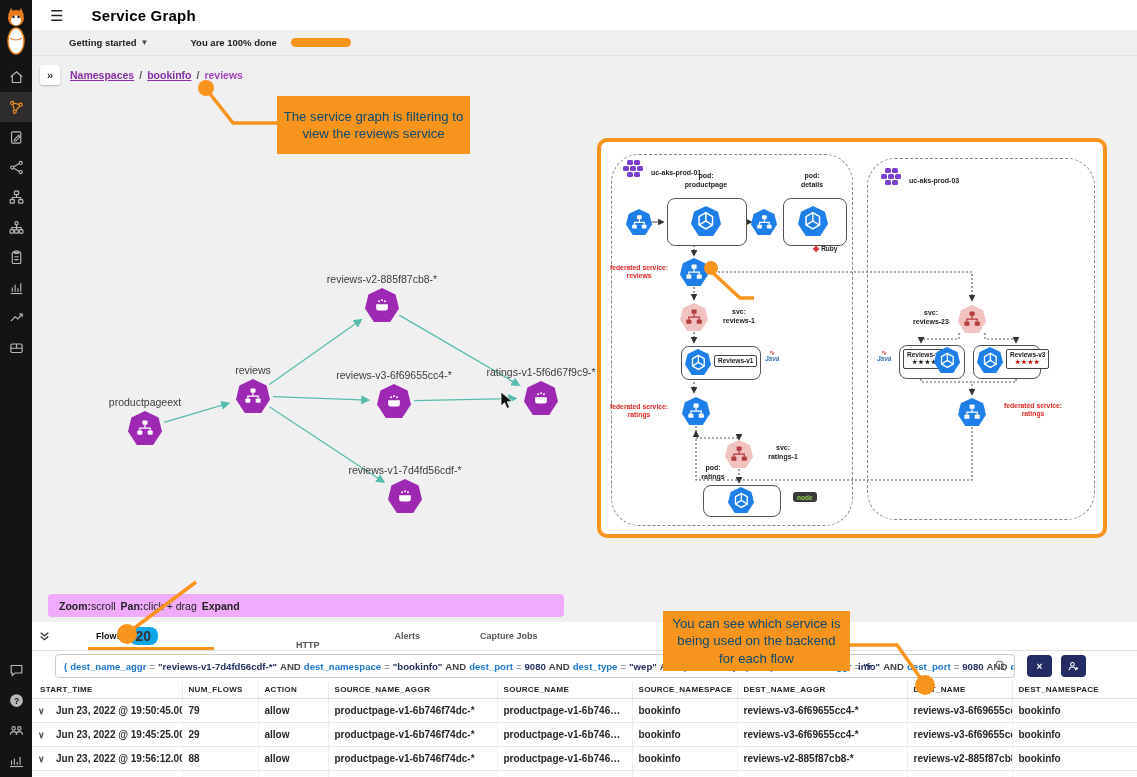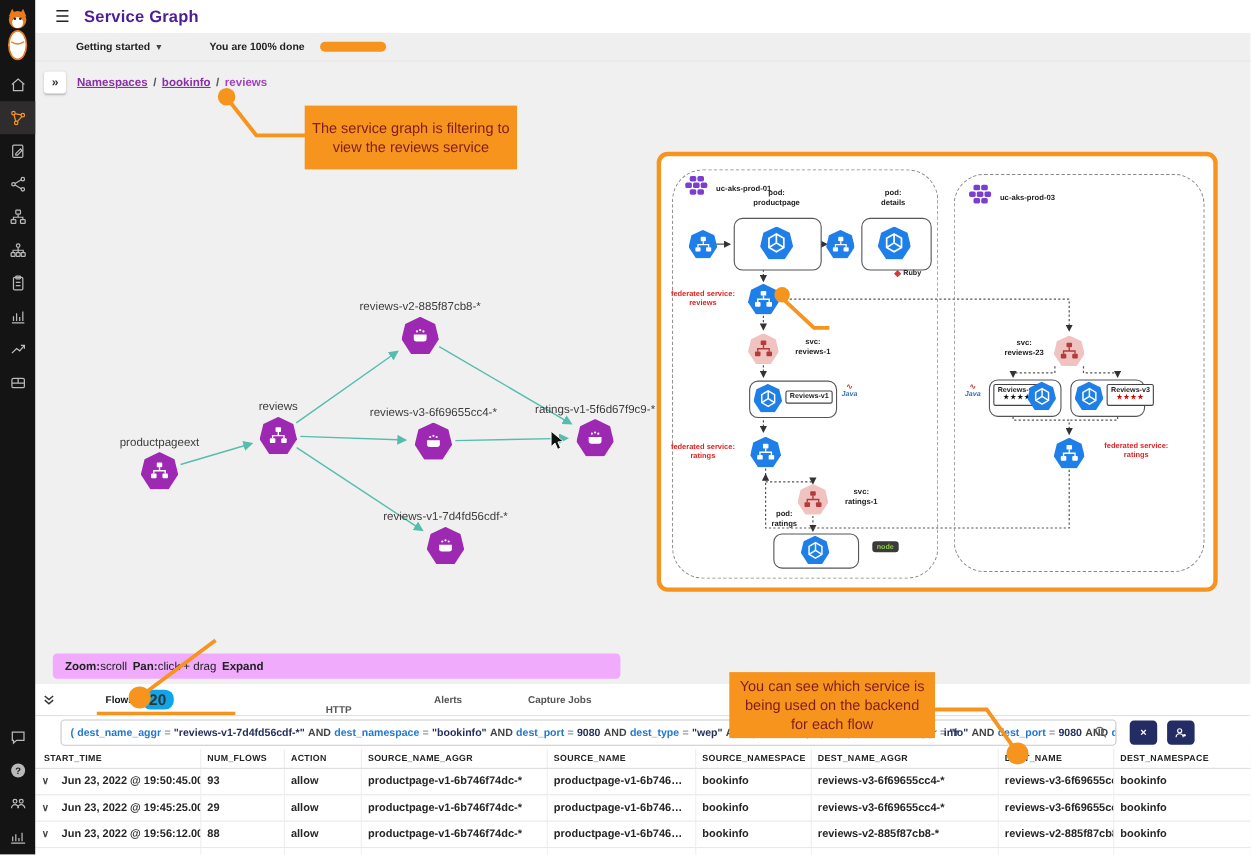--- a/index.html
+++ b/index.html
@@ -8,21 +8,21 @@
   
   #sidebar{position:absolute;left:0;top:0;width:32px;height:777px;background:#141414;z-index:20;}
   .side-item{width:32px;height:30px;display:flex;align-items:center;justify-content:center;color:#b9b9b9;cursor:pointer;}
   .side-item svg{width:17px;height:17px;}
   .side-item.active{background:#2e2c2c;color:#F7941E;}
   #tigera-logo{width:32px;height:62px;display:flex;align-items:center;justify-content:center;}
   #sidebar-bottom{position:absolute;bottom:2px;left:0;}
   
   #topbar{position:absolute;left:32px;top:0;width:1105px;height:30px;background:#fff;border-bottom:1px solid #e6e6e6;display:flex;align-items:center;z-index:10;}
   #menu-btn{margin-left:18px;font-size:15px;color:#222;cursor:pointer;line-height:1;}
-  #page-title{margin-left:13px;font-size:15px;font-weight:bold;color:#4c1d95;letter-spacing:.2px;}
+  #page-title{margin-left:28px;font-size:15px;font-weight:bold;color:#000000;letter-spacing:.2px;}
   #onboarding{position:absolute;left:32px;top:30px;width:1105px;height:25px;background:#f0efef;border-bottom:1px solid #e3e2e2;display:flex;align-items:center;font-size:9.5px;z-index:10;}
   #gs-label{margin-left:37px;font-weight:bold;color:#222;cursor:pointer;}
   #gs-caret{margin-left:4px;font-size:8px;color:#444;}
   #gs-status{margin-left:42px;font-weight:bold;color:#222;}
   #gs-progress{margin-left:14px;width:60px;height:9px;border-radius:5px;background:#F7941E;}
   
   #canvas{position:absolute;left:32px;top:56px;width:1105px;height:566px;background:#f1f0f0;}
   #expander-btn{position:absolute;left:8px;top:9px;width:20px;height:20px;background:#fff;border-radius:3px;box-shadow:0 1px 2px rgba(0,0,0,.25);display:flex;align-items:center;justify-content:center;font-size:11px;font-weight:bold;color:#333;cursor:pointer;}
   #breadcrumb{position:absolute;left:38px;top:13px;font-size:10.5px;font-weight:bold;}
   #breadcrumb a{color:#8a2fa8;text-decoration:underline;cursor:pointer;}
@@ -89,21 +89,21 @@
   #clear-btn{margin-left:12px;font-size:10px;font-weight:bold;}
   #user-btn{margin-left:9px;}
   
   #flows-table{border-collapse:collapse;table-layout:fixed;width:1105px;font-size:10px;}
   #flows-table th{font-size:8px;font-weight:bold;color:#222;text-align:left;letter-spacing:.3px;padding:4px 6px 4px 6px;border-bottom:1px solid #dcdcdc;border-right:1px solid #ededed;}
   #flows-table td{font-weight:bold;color:#262626;padding:6px 6px;border-bottom:1px solid #e8e8e8;border-right:1px solid #efefef;overflow:hidden;white-space:nowrap;}
   #flows-table th:first-child{padding-left:8px;}
   #flows-table tr{cursor:pointer;}
   .row-chevron{display:inline-block;width:18px;color:#444;font-size:9px;}
   
-  .callout{position:absolute;background:#F7941E;color:#7f1d1d;display:flex;align-items:center;justify-content:center;text-align:center;font-size:13.2px;line-height:1.3;padding:4px 6px;z-index:60;box-sizing:border-box;}
+  .callout{position:absolute;background:#F7941E;color:#0c4a6e;display:flex;align-items:center;justify-content:center;text-align:center;font-size:13.2px;line-height:1.3;padding:4px 6px;z-index:60;box-sizing:border-box;}
   #connector-overlay{position:absolute;left:0;top:0;width:1137px;height:777px;pointer-events:none;z-index:55;}
   #cursor{position:absolute;left:500px;top:392px;z-index:100;pointer-events:none;}
 </style>
 </head>
 <body>
 <div id="page">
 
 <div id="sidebar">
   <div id="tigera-logo">
     <svg width="26" height="52" viewBox="0 0 26 52">
@@ -648,21 +648,21 @@
             <th>SOURCE_NAME</th>
             <th>SOURCE_NAMESPACE</th>
             <th>DEST_NAME_AGGR</th>
             <th>DEST_NAME</th>
             <th>DEST_NAMESPACE</th>
           </tr>
         </thead>
     <tbody id="table-body">
           <tr>
             <td><span class="row-chevron">∨</span>Jun 23, 2022 @ 19:50:45.000</td>
-            <td>93</td>
+            <td>79</td>
             <td>allow</td>
             <td>productpage-v1-6b746f74dc-*</td>
             <td>productpage-v1-6b746…</td>
             <td>bookinfo</td>
             <td>reviews-v3-6f69655cc4-*</td>
             <td>reviews-v3-6f69655cc…</td>
             <td>bookinfo</td>
           </tr>
           <tr>
             <td><span class="row-chevron">∨</span>Jun 23, 2022 @ 19:45:25.000</td>

